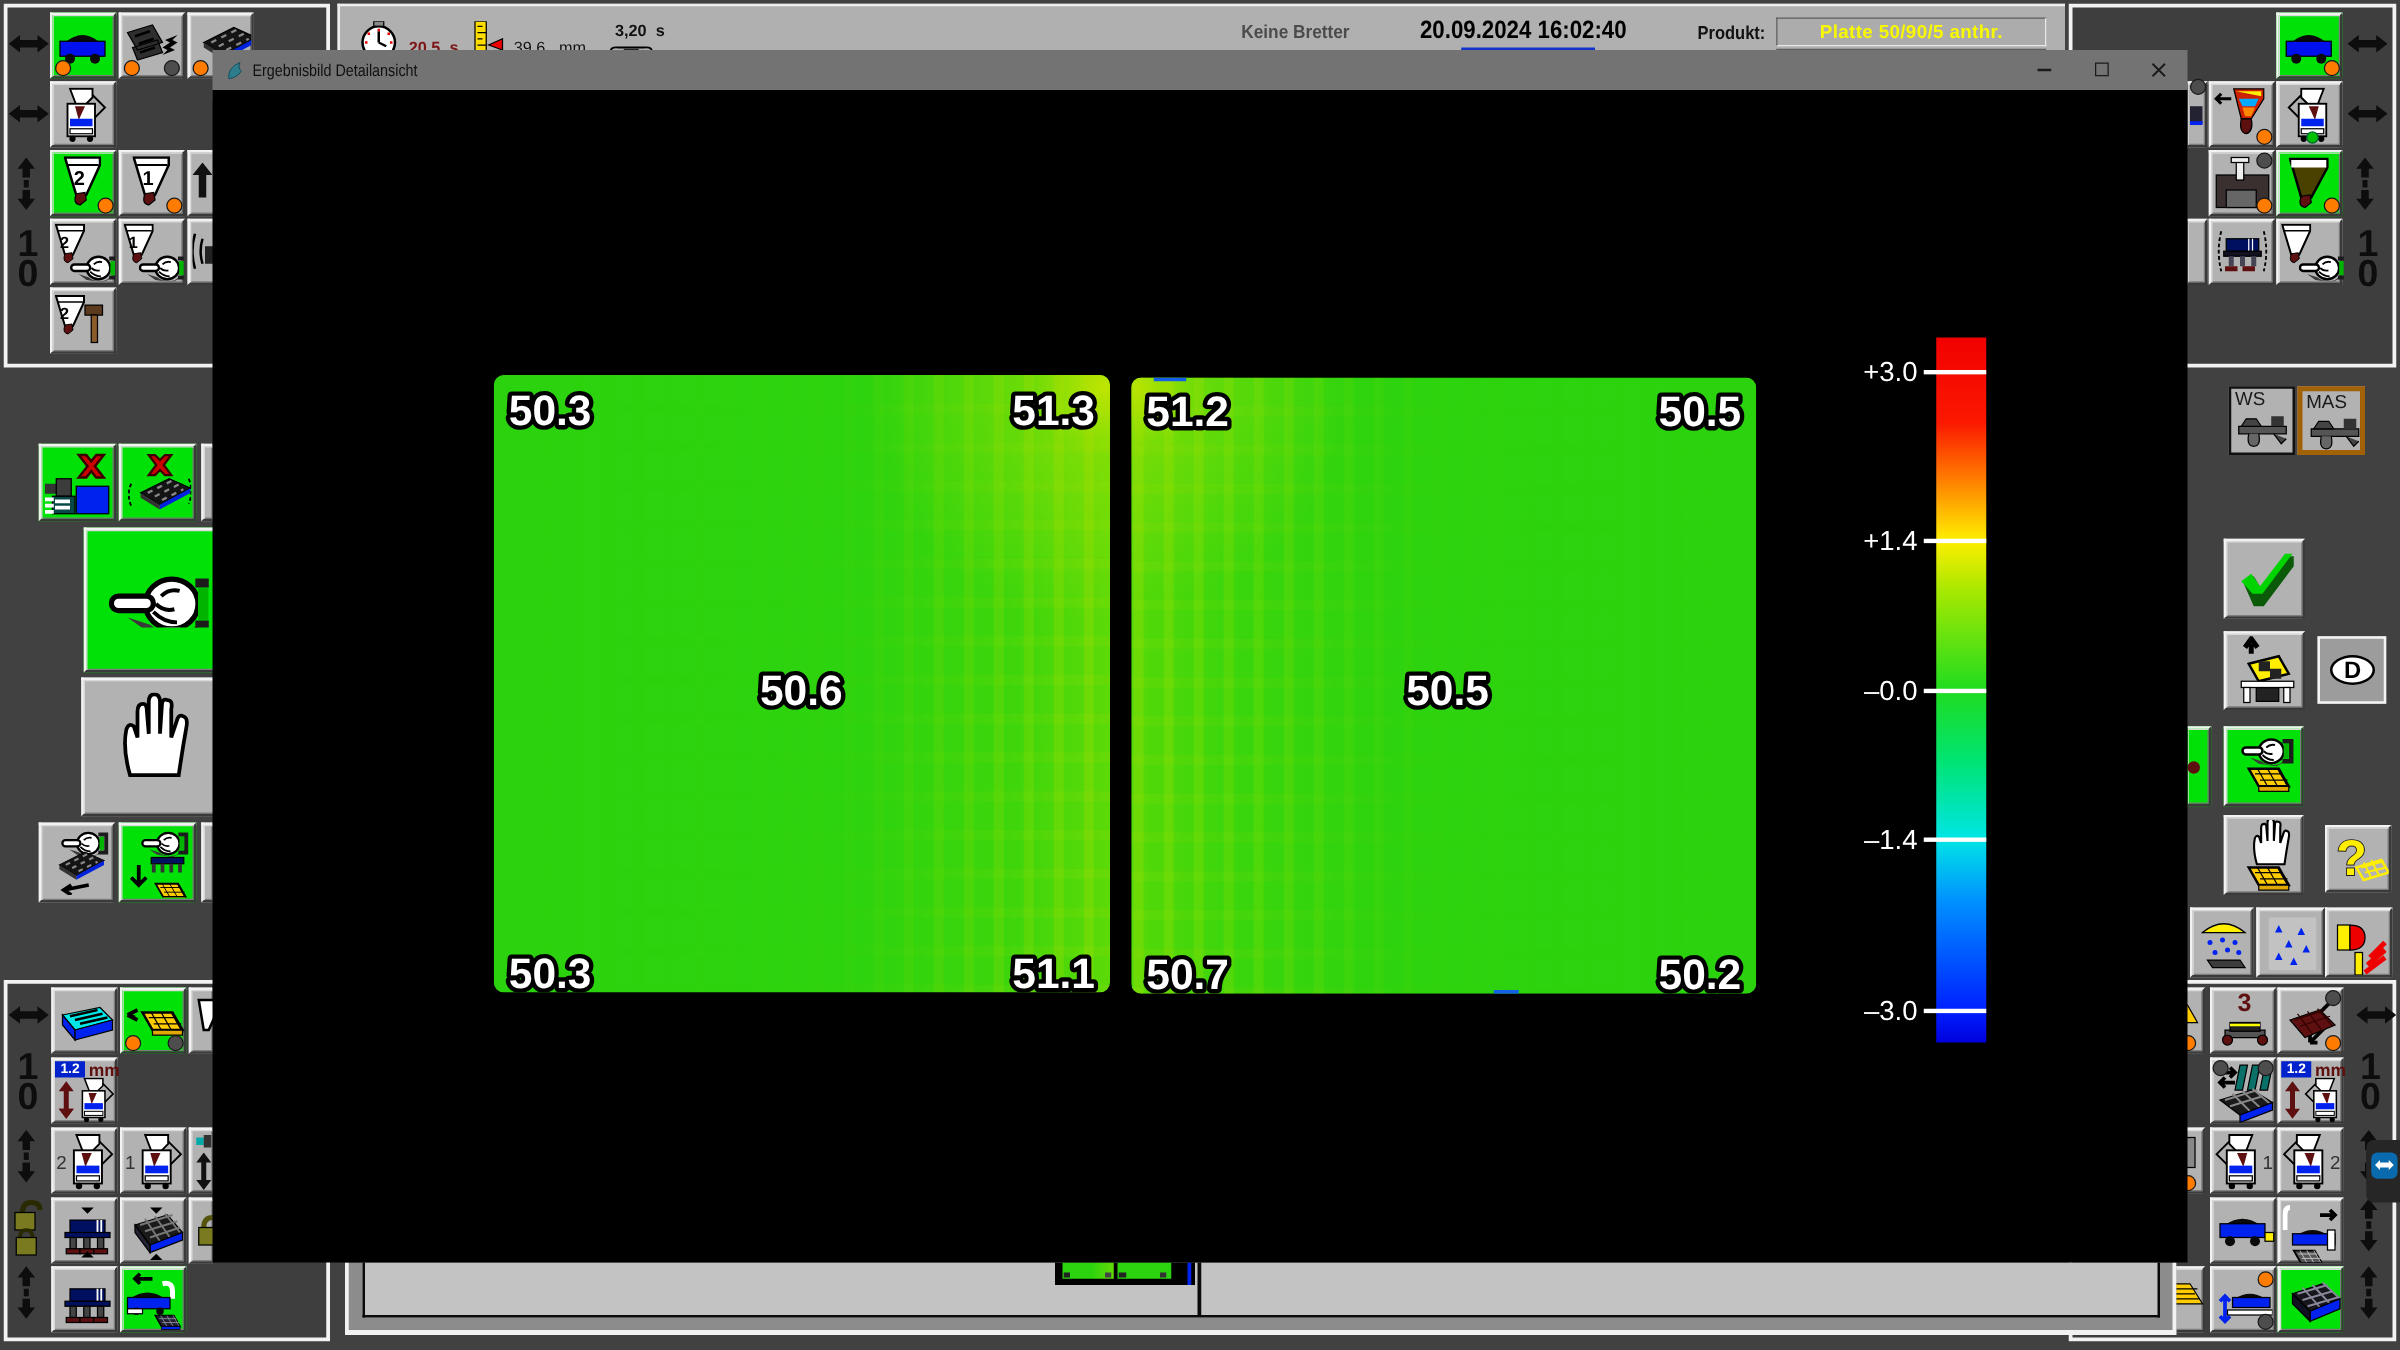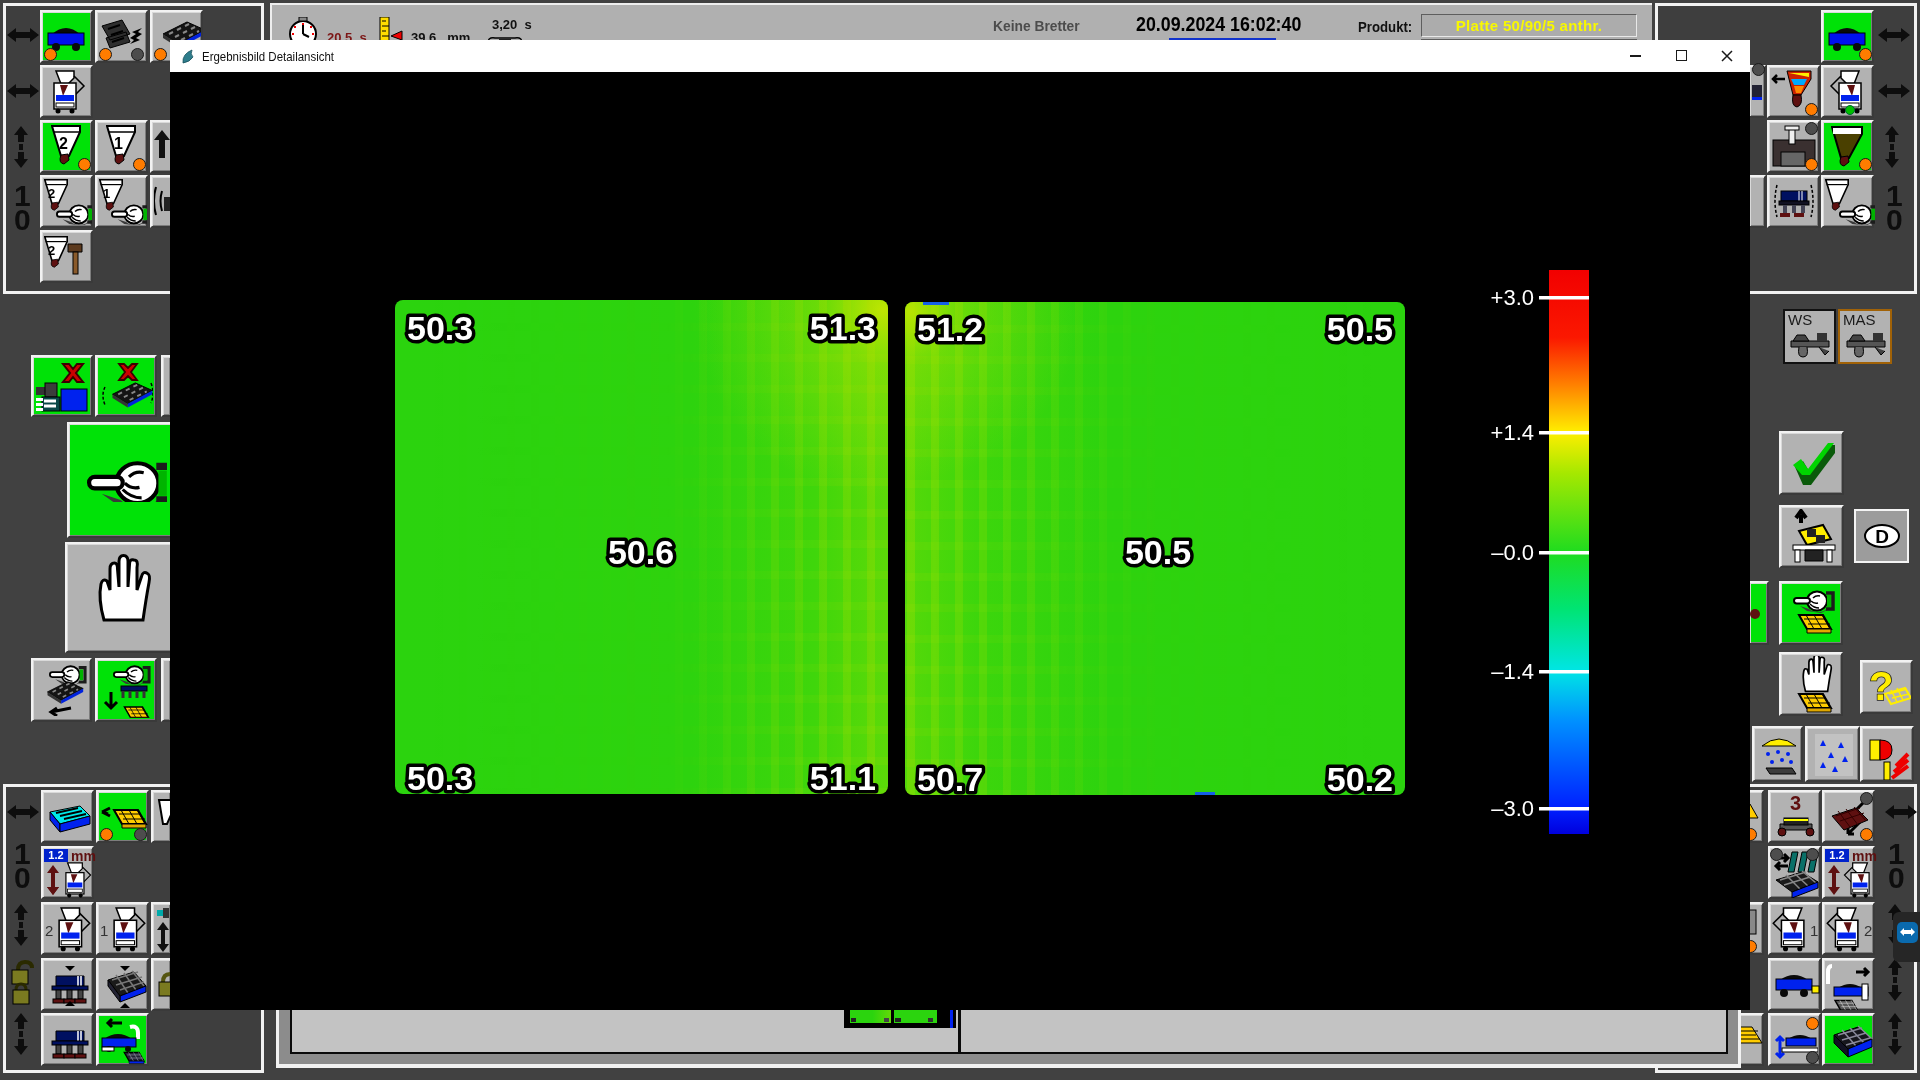--- a/index.html
+++ b/index.html
@@ -185,21 +185,21 @@
         <rect x="6" y="16" width="2" height="2"></rect>
         <rect x="8" y="9" width="2" height="2"></rect>
       </g>
     </svg>
   <div class="p" style="left:55px;top:25px;font-weight:bold;font-size:13px;color:#7c1616">20.5&nbsp;&nbsp;s</div>
   <svg class="p" style="left:106px;top:12px" width="36" height="30">
       <rect x="2" y="0" width="9" height="28" fill="#ffdd00" stroke="#000"></rect>
       <path d="M4 4 L8 4 M4 9 L11 9 M4 14 L8 14 M4 19 L11 19 M4 24 L8 24" stroke="#000"></path>
       <path d="M24 20 L13 25 L24 29 Z" fill="#ee0000" stroke="#000" transform="translate(0,-6)"></path>
     </svg>
-  <div class="p" style="left:139px;top:25px;font-weight:bold;font-size:13px;color:#111">39.6&nbsp;&nbsp;&nbsp;mm</div>
+  <div class="p" style="left:139px;top:25px;font-weight:normal;font-size:13px;color:#111">39.6&nbsp;&nbsp;&nbsp;mm</div>
   <div class="p" style="left:220px;top:12px;font-weight:bold;font-size:13px;color:#111">3,20&nbsp;&nbsp;s</div>
   <svg class="p" style="left:213px;top:30px" width="40" height="10">
       <path d="M4 8 Q2 2 10 3 L30 3 Q38 2 36 8" fill="none" stroke="#000" stroke-width="1.5"></path>
       <rect x="14" y="4" width="12" height="5" fill="#222"></rect>
     </svg>
   <div class="p" style="left:721px;top:12px;font-weight:bold;font-size:15px;color:#4c4c4c;transform:scaleX(0.92);transform-origin:0 0;white-space:nowrap">Keine Bretter</div>
   <div class="p" style="left:864px;top:8px;font-weight:bold;font-size:20px;color:#000;transform:scaleX(0.89);transform-origin:0 0;white-space:nowrap">20.09.2024 16:02:40</div>
   <div class="p" style="left:897px;top:33px;width:107px;height:4px;background:#1133cc"></div>
   <div class="p" style="left:1086px;top:13px;font-weight:bold;font-size:15px;color:#111;transform:scaleX(0.88);transform-origin:0 0">Produkt:</div>
   <div class="p" style="left:1149px;top:9px;width:216px;height:23px;background:#acacac;border:1px solid;border-color:#5e5e5e #e8e8e8 #e8e8e8 #5e5e5e;text-align:center;font-weight:bold;font-size:15px;color:#f8f800;line-height:21px;letter-spacing:0.3px">Platte 50/90/5 anthr.</div>
@@ -361,21 +361,21 @@
 <div class="btn" style="left:1783px;top:309px;width:53px;height:55px;border:2px solid #111;box-shadow:none">
     <div class="p" style="left:3px;top:0;font-size:15px;color:#1a1a1a">WS</div>
     <svg class="p" style="left:4px;top:16px" width="42" height="34">
       <path d="M2 14 L40 14 L40 20 L2 20 Z" fill="#555" stroke="#000"></path>
       <path d="M8 8 L16 8 L20 14 L4 14 Z" fill="#444" stroke="#000"></path>
       <path d="M10 20 Q8 30 14 30 Q20 30 18 20" fill="#666" stroke="#000"></path>
       <rect x="28" y="6" width="10" height="8" fill="#333"></rect>
       <path d="M30 20 L36 28 L40 24" fill="#444" stroke="#000"></path>
     </svg>
   </div>
-<div class="btn" style="left:1838px;top:309px;width:54px;height:55px;border:2px solid #a16207;box-shadow:none">
+<div class="btn" style="left:1838px;top:309px;width:54px;height:55px;border:4px solid #a16207;box-shadow:none">
     <div class="p" style="left:3px;top:0;font-size:15px;color:#1a1a1a">MAS</div>
     <svg class="p" style="left:5px;top:16px" width="42" height="34">
       <path d="M2 14 L40 14 L40 20 L2 20 Z" fill="#555" stroke="#000"></path>
       <path d="M8 8 L16 8 L20 14 L4 14 Z" fill="#444" stroke="#000"></path>
       <path d="M10 20 Q8 30 14 30 Q20 30 18 20" fill="#666" stroke="#000"></path>
       <rect x="28" y="6" width="10" height="8" fill="#333"></rect>
       <path d="M30 20 L36 28 L40 24" fill="#444" stroke="#000"></path>
     </svg>
   </div>
 
@@ -752,21 +752,21 @@
 <div class="p" style="left:958px;top:1010px;width:3px;height:42px;background:#0a0a0a"></div>
 <div class="p" style="left:844px;top:1010px;width:112px;height:18px;background:#000"></div>
 <div class="p" style="left:850px;top:1010px;width:41px;height:13px;background:linear-gradient(90deg,#2bd40e 55%,#63d908)"></div>
 <div class="p" style="left:894px;top:1010px;width:43px;height:13px;background:#2bd40e"></div>
 <div class="p" style="left:851px;top:1018px;width:5px;height:4px;background:#222"></div>
 <div class="p" style="left:884px;top:1018px;width:5px;height:4px;background:#444"></div>
 <div class="p" style="left:895px;top:1018px;width:6px;height:4px;background:#222"></div>
 <div class="p" style="left:928px;top:1018px;width:5px;height:4px;background:#333"></div>
 <div class="p" style="left:950px;top:1010px;width:3px;height:18px;background:#0022ee"></div>
 
-<div class="p" style="left:170px;top:40px;width:1580px;height:42px;background:#ffffff">
+<div class="p" style="left:170px;top:40px;width:1580px;height:42px;background:#737373">
   <svg class="p" style="left:11px;top:9px" width="15" height="15">
       <path d="M2 14 Q1 5 11 1 Q9 5 12 8 Q9 13 2 14 Z" fill="#2e7d8c" stroke="#16505c" stroke-width="0.8"></path>
     </svg>
   <div class="p" style="left:32px;top:9px;font-size:13.5px;color:#101010;transform:scaleX(0.85);transform-origin:0 0;white-space:nowrap">Ergebnisbild Detailansicht</div>
   <div class="p" style="left:1460px;top:15px;width:11px;height:2px;background:#1a1a1a"></div>
   <div class="p" style="left:1506px;top:10px;width:11px;height:11px;border:1.5px solid #1a1a1a"></div>
   <svg class="p" style="left:1551px;top:10px" width="12" height="12">
       <path d="M1 1 L11 11 M11 1 L1 11" stroke="#1a1a1a" stroke-width="1.5"></path>
     </svg>
 </div>

